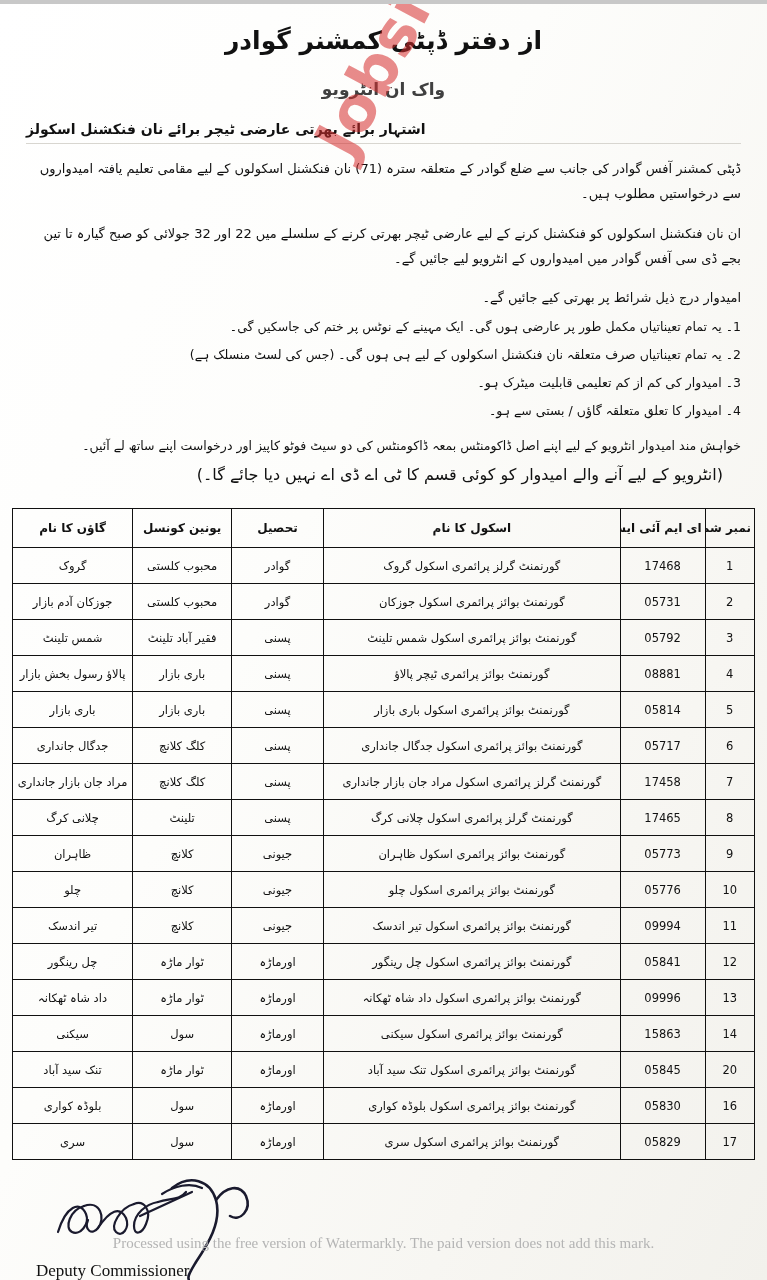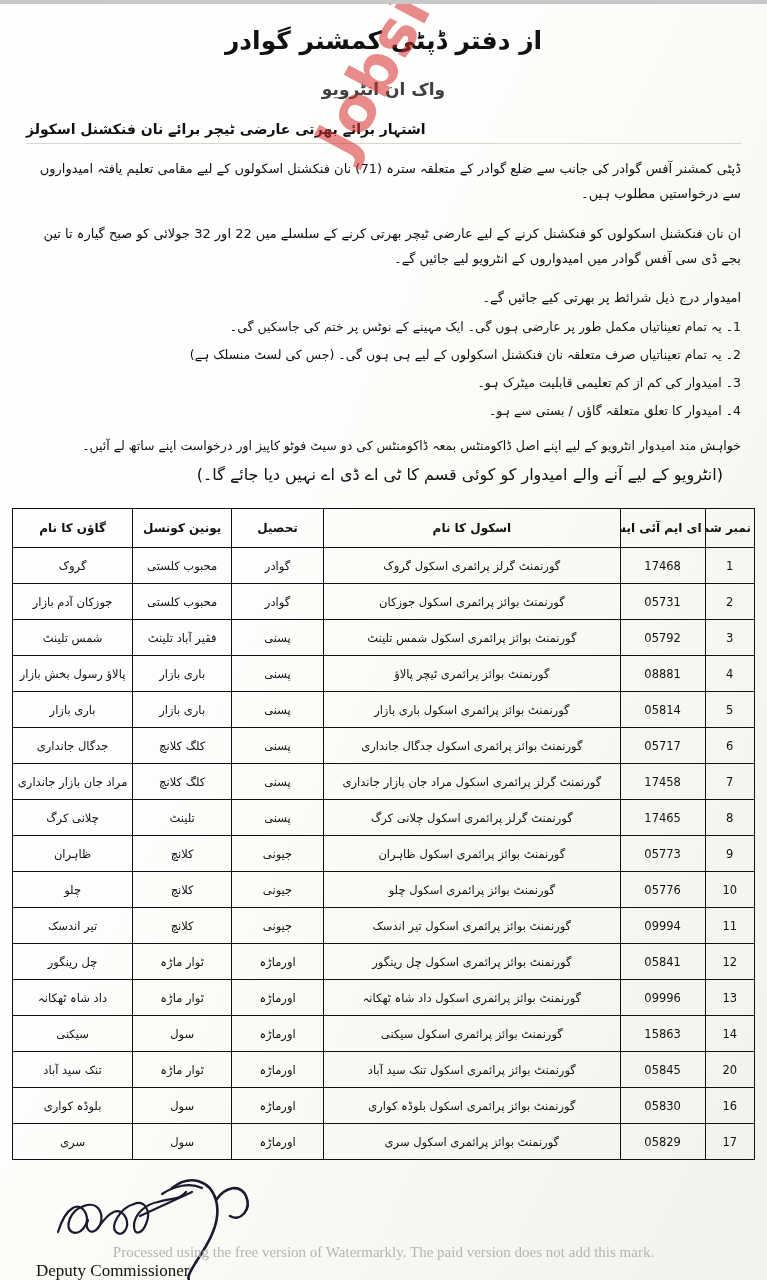--- a/index.html
+++ b/index.html
@@ -171,21 +171,21 @@
     letter-spacing: 1px;
     transform: rotate(-62deg);
     transform-origin: left top;
     left: 300px;
     top: 130px;
     white-space: nowrap;
     pointer-events: none;
   }
   .footer-mark {
     position: absolute;
-    bottom: 23px;
+    bottom: 32px;
     left: 0;
     width: 100%;
     text-align: center;
     font-family: "Liberation Serif", serif;
     font-size: 15px;
     color: #b4b4b4;
     z-index: 4;
   }
   .rule-faint {
     height: 1px;

